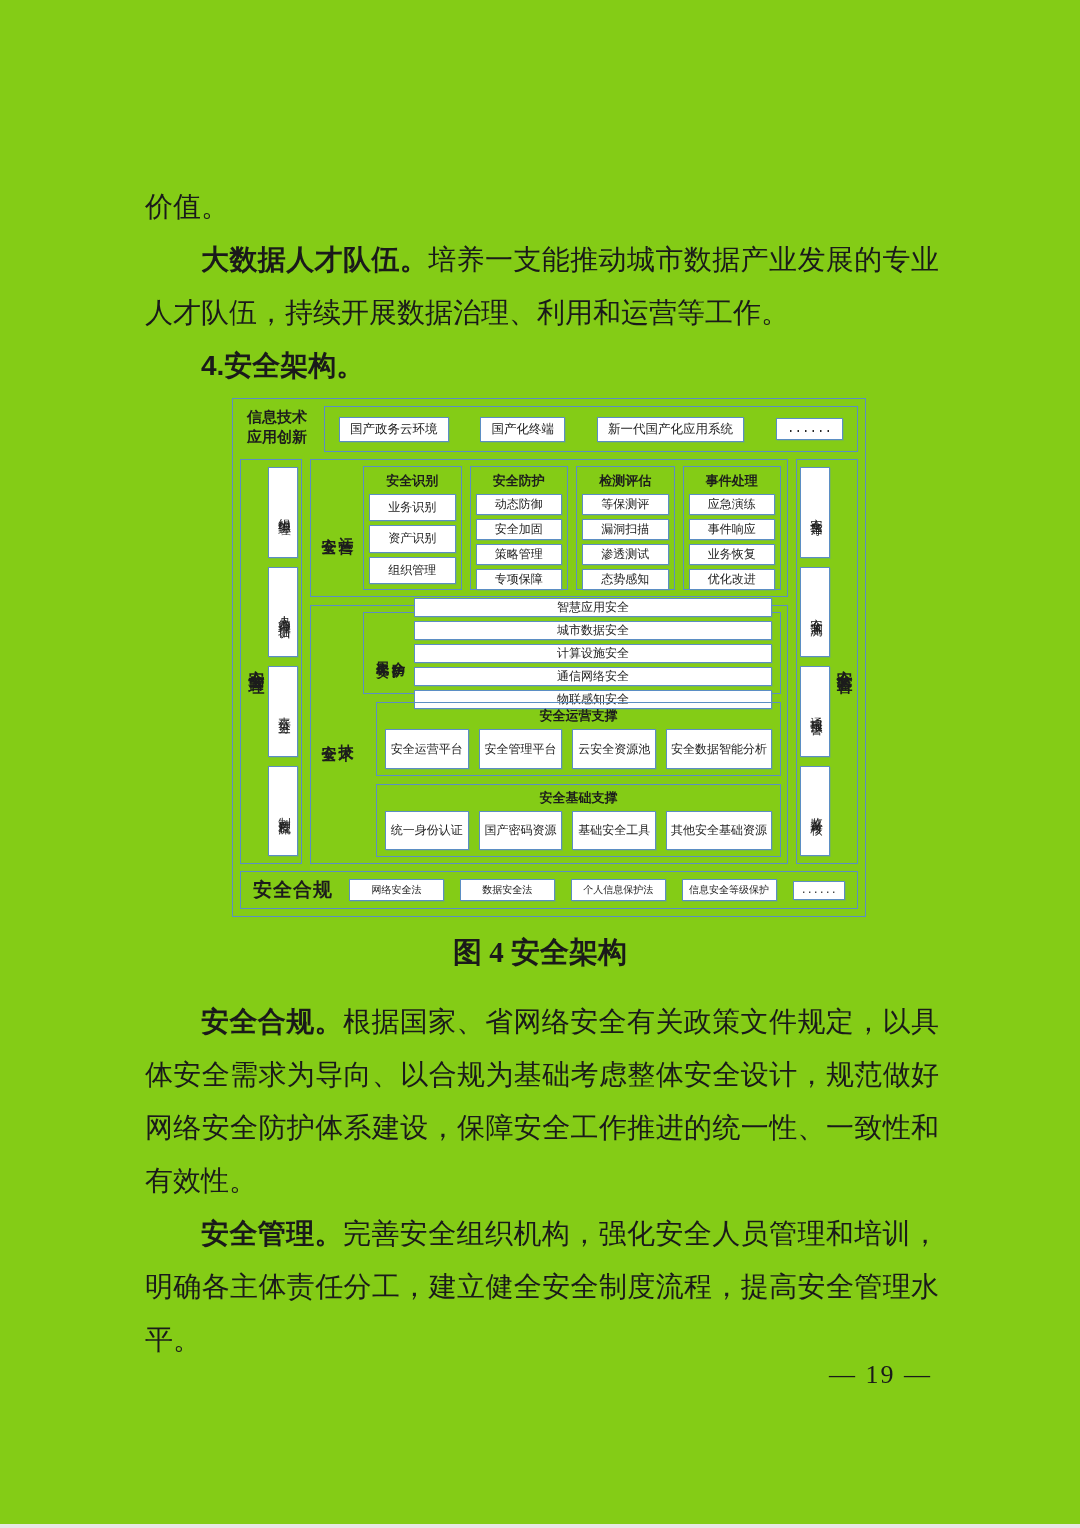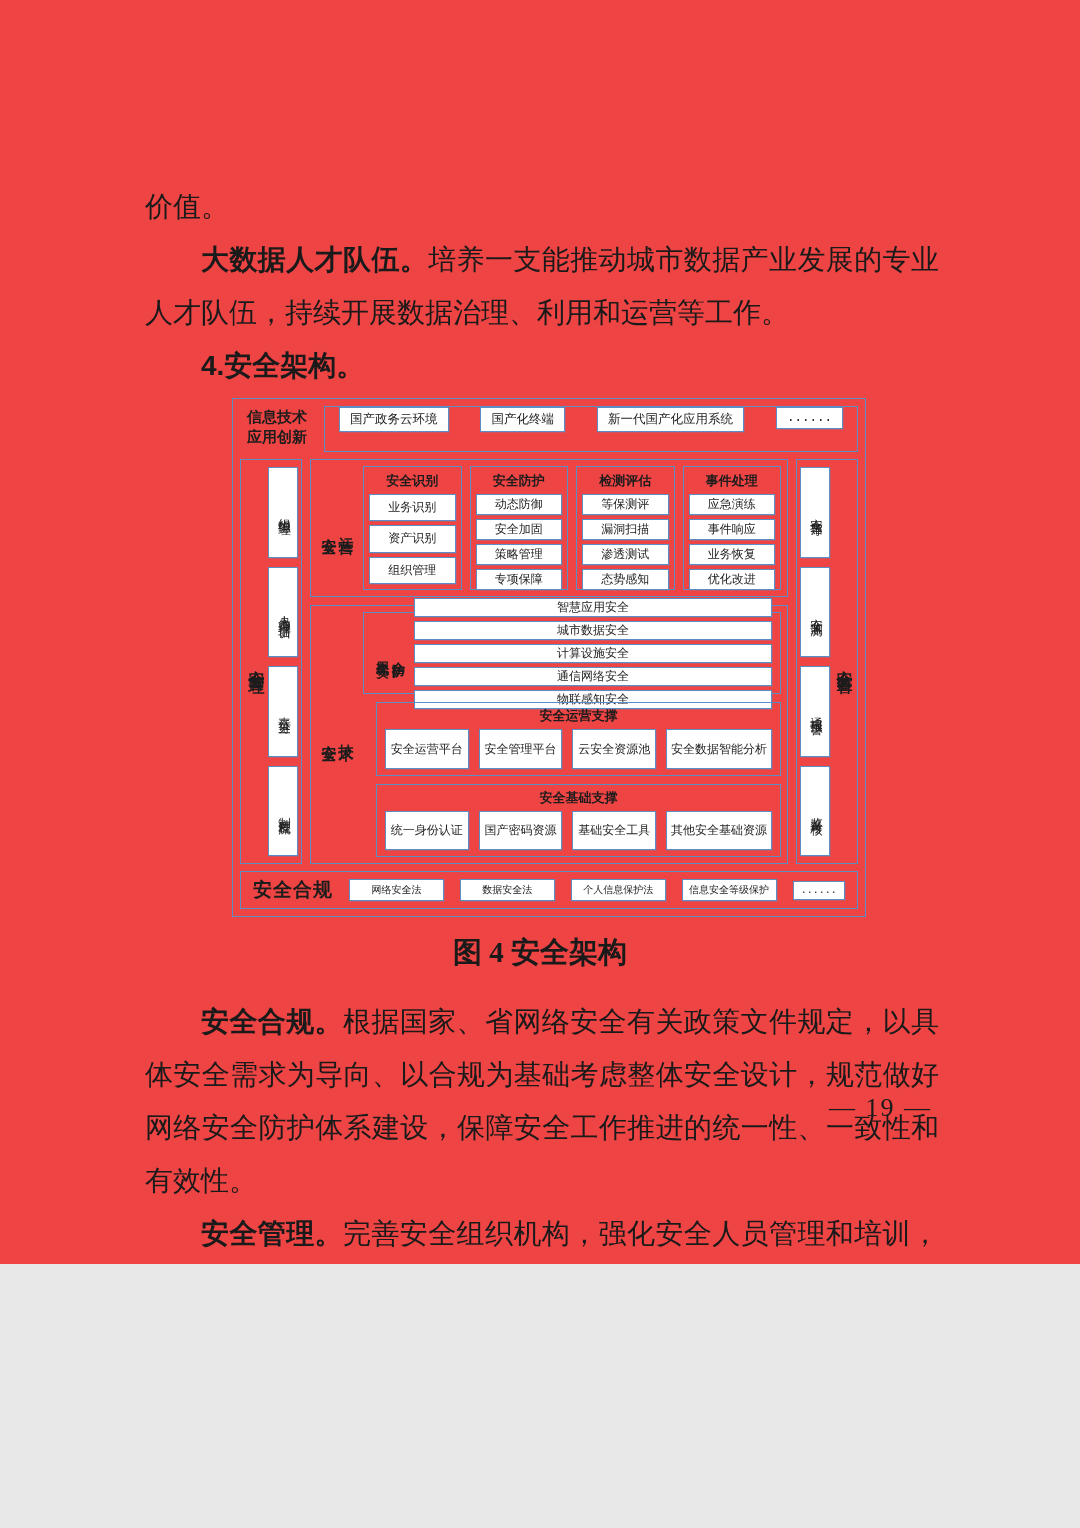--- a/index.html
+++ b/index.html
@@ -1,18 +1,18 @@
 <!DOCTYPE html>
 <html style="--db: #5b8ec4;"><head>
 <meta charset="utf-8">
 <style>
   html,body { margin:0; padding:0; background:#e8e8e8; }
   .page {
-    position:relative; width:1080px; height:1264px; margin:0 auto;
-    background:#ef4444; box-sizing:border-box; padding-top:180px;
+    position:relative; width:1080px; height:1524px; margin:0 auto;
+    background:#84cc16; box-sizing:border-box; padding-top:180px;
     font-family:"Liberation Serif","DejaVu Serif",serif; color:#1a1a1a;
     overflow:hidden;
   }
   :root { --db:#5b8ec4; }
 
   
   .text-block { margin-left:145px; width:794px; font-size:28px; line-height:53px; text-align:justify; }
   .para { margin:0; }
   .ind { text-indent:2em; }
   .lead { font-weight:bold; font-family:"Liberation Sans","DejaVu Sans",sans-serif; }
@@ -33,21 +33,21 @@
   .col-h { font-weight:bold; font-size:13px; text-align:center; flex:none; }
   .label-zone { display:flex; flex:none; }
   .v-label {
     writing-mode:vertical-lr; text-orientation:upright; white-space:pre;
     font-weight:bold; margin:auto; letter-spacing:3px; font-size:15px; line-height:17px;
   }
 
   .d-top { display:flex; align-items:center; gap:10px; height:46px; flex:none; }
   .d-top-label { width:74px; flex:none; font-weight:bold; font-size:15px; text-align:center; line-height:1.35; }
   .d-top-box { flex:1; height:100%; border:1px solid var(--db); box-sizing:border-box;
-               display:flex; align-items:flex-start; justify-content:space-between; padding:0 14px; gap:2px; }
+               display:flex; align-items:center; justify-content:space-between; padding:0 14px; gap:2px; }
 
   .d-mid { flex:1; display:flex; gap:8px; min-height:0; }
   .panel { border:1px solid var(--db); display:flex; padding:4px 2px; }
   .panel-left, .panel-right { width:62px; flex:none; box-sizing:border-box; }
   .panel .label-zone { width:24px; }
   .panel .v-label { font-size:16px; }
   .v-items { flex:1; display:flex; flex-direction:column; gap:9px; padding:3px 1px; }
   .chip.v {
     flex:1; writing-mode:vertical-lr; text-orientation:upright;
     display:flex; align-items:center; justify-content:center;
@@ -76,21 +76,21 @@
   .d-bottom { height:38px; flex:none; border:1px solid var(--db); box-sizing:border-box;
               display:flex; align-items:center; gap:16px; padding:0 12px; }
   .d-bottom-label { font-weight:bold; font-size:19px; flex:none; letter-spacing:1px; }
   .d-bottom .chip { flex:1; font-size:10px; padding:3px 4px; }
   .d-bottom .chip.dots { flex:0.5; }
 
   
   .caption { margin-top:16px; text-align:center; font-weight:bold; font-size:29px;
              font-family:Liberation Serif, serif; }
   .text-block.second { margin-top:22px; }
-  .page-num { position:absolute; right:148px; bottom:141px; font-size:26px; letter-spacing:2px; }
+  .page-num { position:absolute; right:148px; bottom:134px; font-size:26px; letter-spacing:2px; }
 </style>
 </head>
 <body>
 
 <div class="page">
 
   <div class="text-block">
     <p class="para">
       <span>价值。</span>
     </p>

